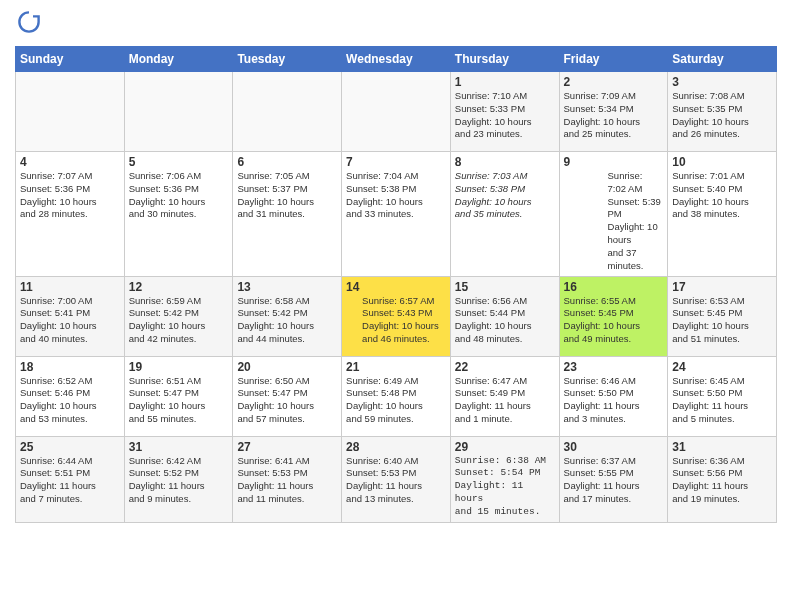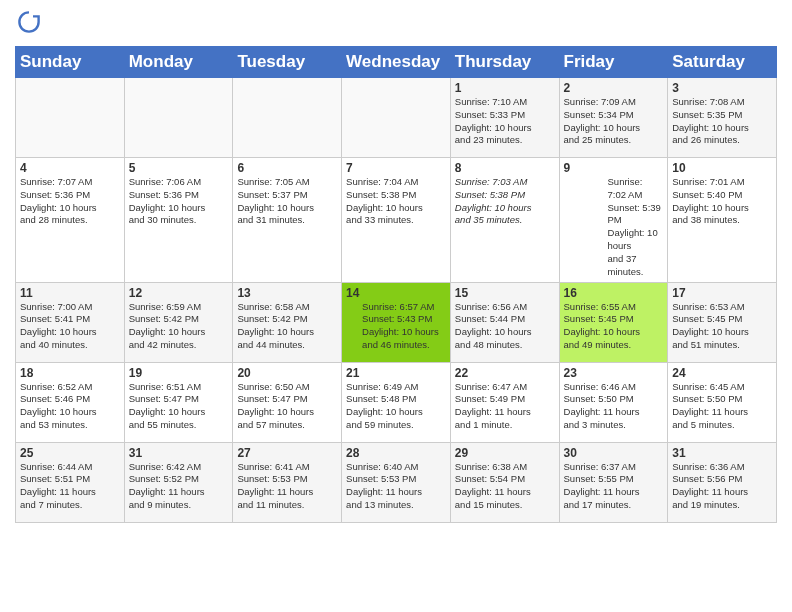--- a/index.html
+++ b/index.html
@@ -47,21 +47,21 @@
       color: #444;
     }
     .calendar {
       width: 100%;
       border-collapse: collapse;
       table-layout: fixed;
     }
     .calendar th {
       background: #4472c4;
       color: #fff;
-      font-size: 17px;
+      font-size: 12px;
       font-weight: bold;
       padding: 5px 4px;
       text-align: left;
       border: 1px solid #4472c4;
     }
     .calendar td {
       border: 1px solid #ccc;
       vertical-align: top;
       padding: 3px 4px;
       min-height: 75px;
@@ -220,21 +220,21 @@
 Daylight: 10 hours
 and 42 minutes.</div>
         </td>
         <td style="background: rgb(245, 245, 245); margin-left: 7px;">
           <span class="day-num">13</span>
           <div class="day-info" style="white-space: pre-line;">Sunrise: 6:58 AM
 Sunset: 5:42 PM
 Daylight: 10 hours
 and 44 minutes.</div>
         </td>
-        <td style="background: #84cc16;">
+        <td style="background: #fde047;">
           <span class="day-num">14</span>
           <div class="day-info" style="white-space: pre-line; margin-left: 16px;">Sunrise: 6:57 AM
 Sunset: 5:43 PM
 Daylight: 10 hours
 and 46 minutes.</div>
         </td>
         <td style="background: rgb(245, 245, 245);">
           <span class="day-num">15</span>
           <div class="day-info" style="white-space: pre-line;">Sunrise: 6:56 AM
 Sunset: 5:44 PM
@@ -331,21 +331,21 @@
         </td>
         <td style="background: rgb(245, 245, 245);">
           <span class="day-num">28</span>
           <div class="day-info" style="white-space: pre-line;">Sunrise: 6:40 AM
 Sunset: 5:53 PM
 Daylight: 11 hours
 and 13 minutes.</div>
         </td>
         <td style="background: rgb(245, 245, 245);">
           <span class="day-num">29</span>
-          <div class="day-info" style="white-space: pre-line;">Sunrise: 6:38 AM
+          <div class="day-info" style="white-space: pre-line; font-family: Liberation Mono, monospace;">Sunrise: 6:38 AM
 Sunset: 5:54 PM
 Daylight: 11 hours
 and 15 minutes.</div>
         </td>
         <td style="background: rgb(245, 245, 245);">
           <span class="day-num">30</span>
           <div class="day-info" style="white-space: pre-line;">Sunrise: 6:37 AM
 Sunset: 5:55 PM
 Daylight: 11 hours
 and 17 minutes.</div>

